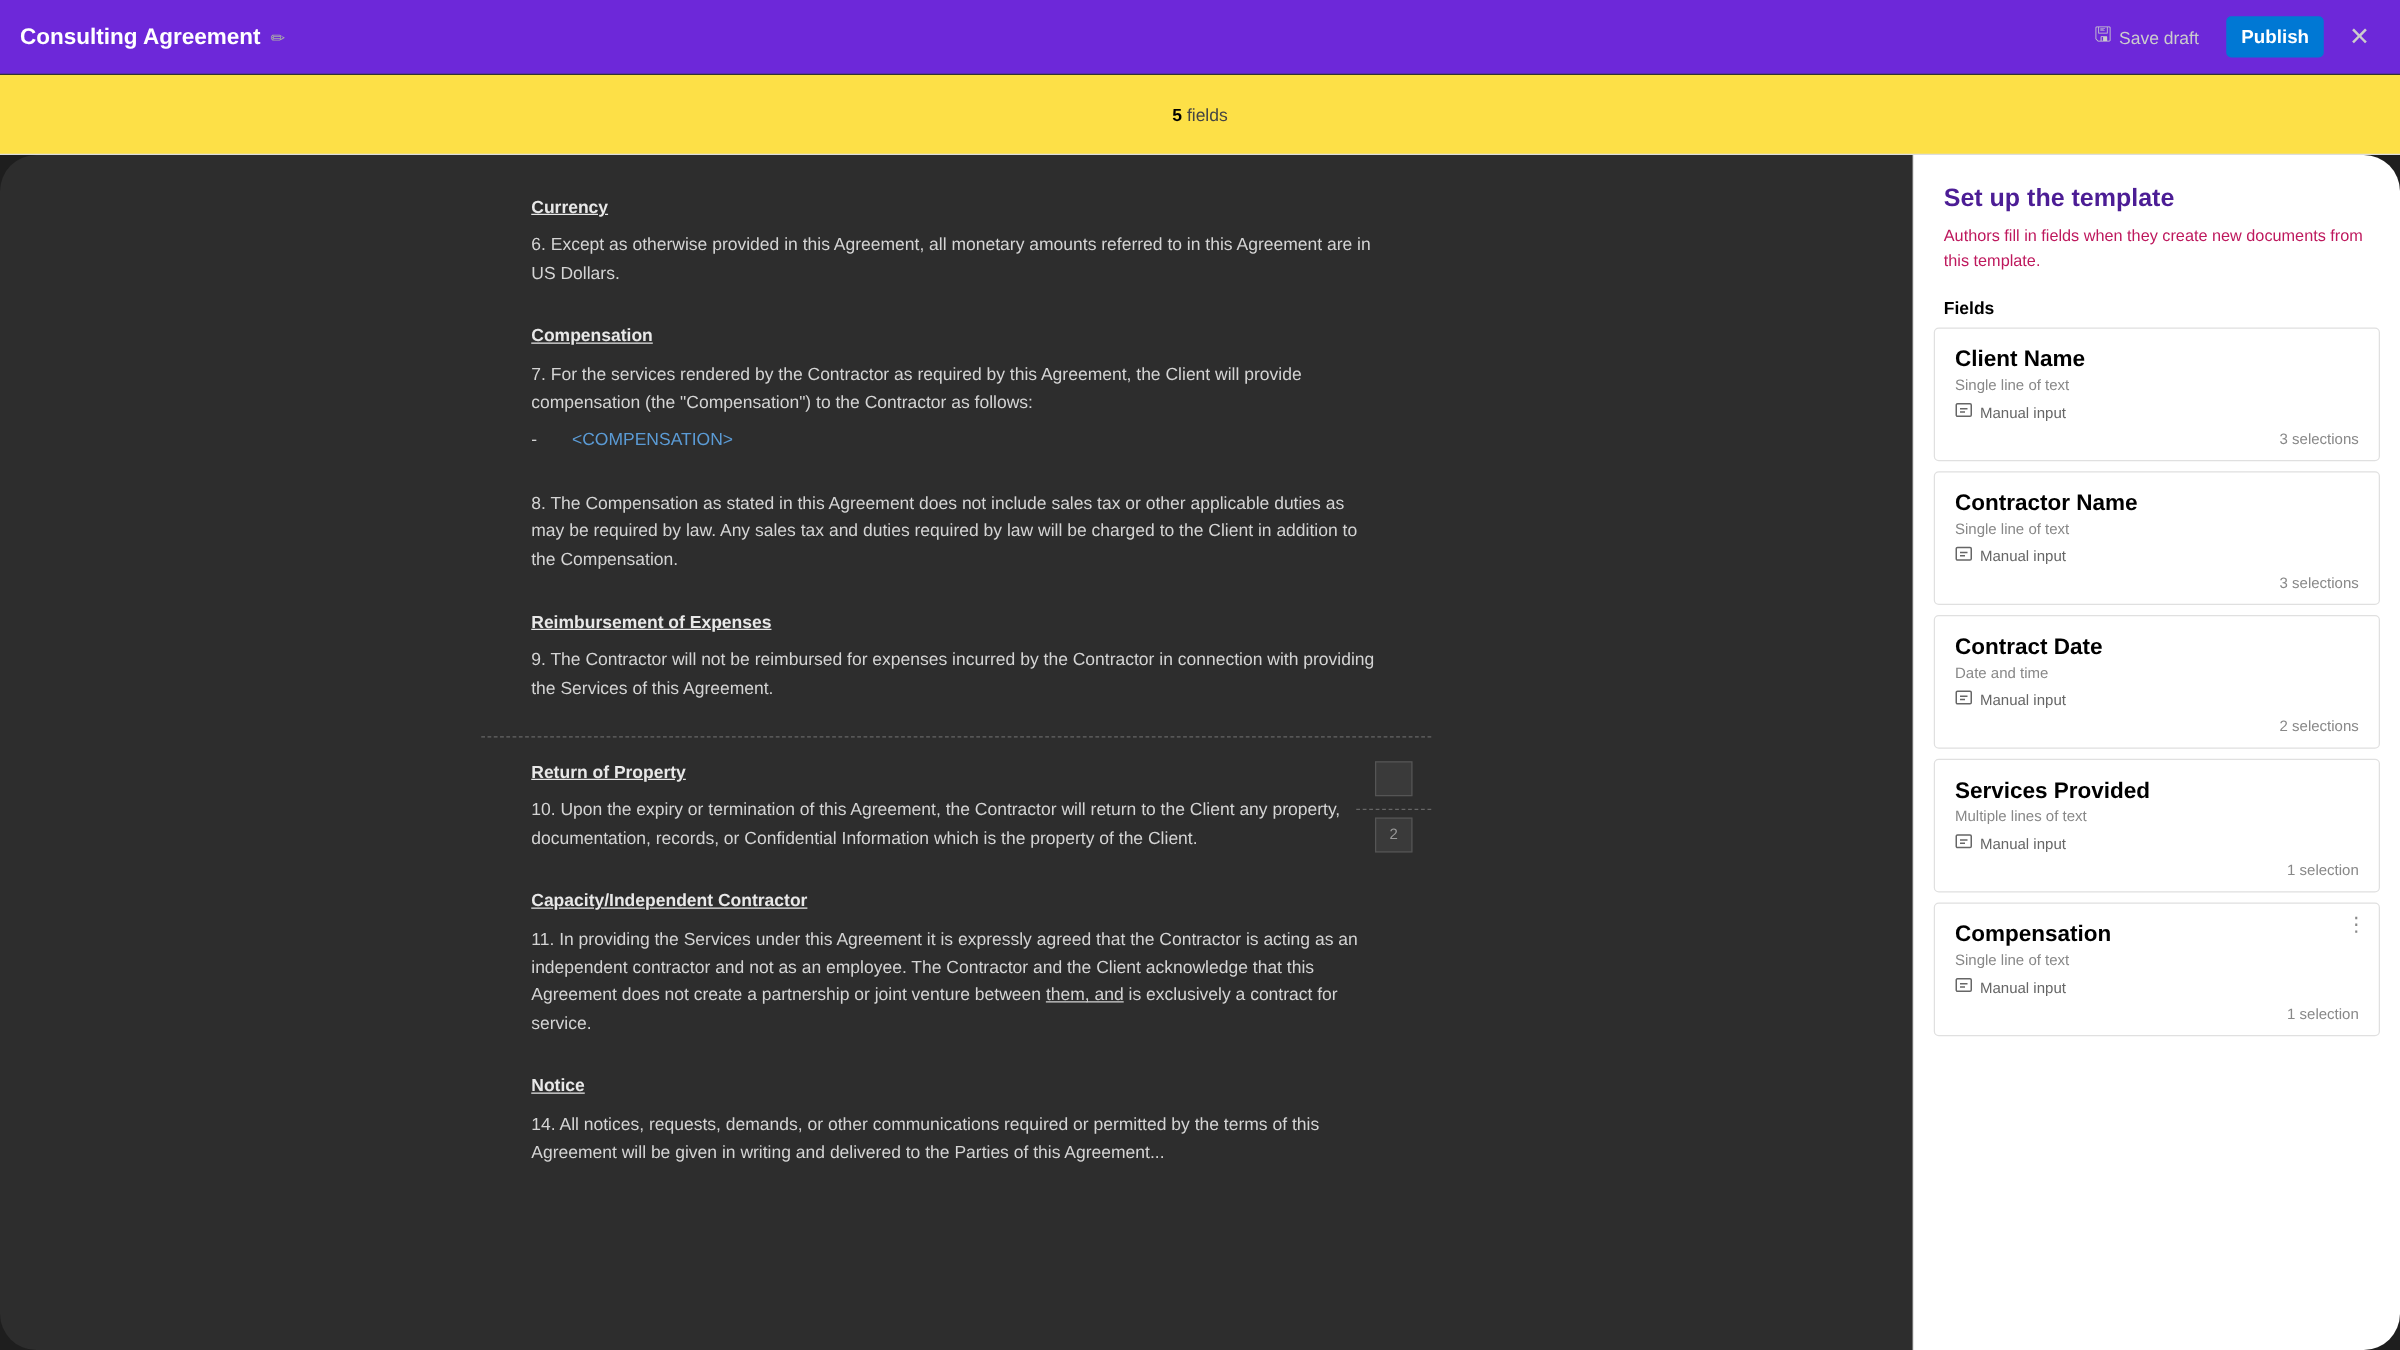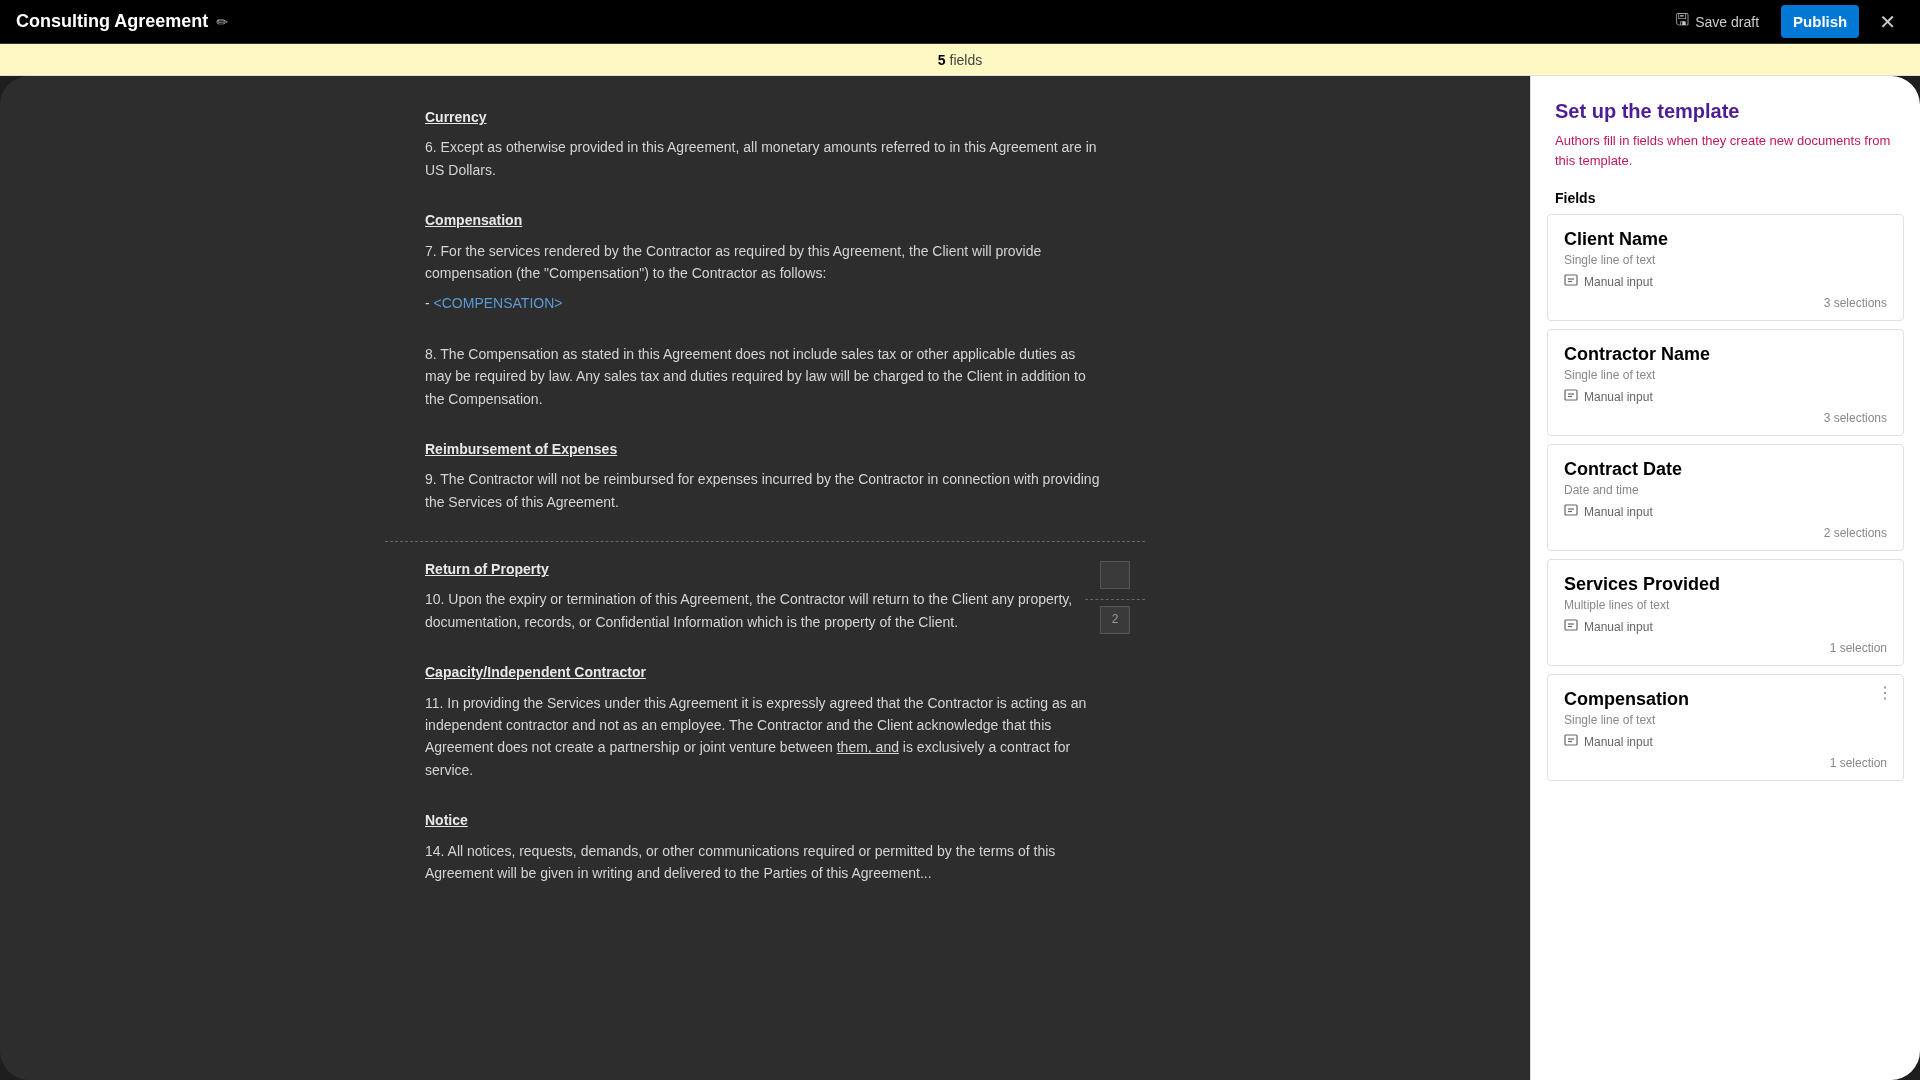--- a/index.html
+++ b/index.html
@@ -9,22 +9,22 @@
       color: #fff;
       height: 1080px;
       width: 1920px;
       overflow: hidden;
       display: flex;
       flex-direction: column;
     }
 
     
     .top-bar {
-      background: #000000;
-      height: 44px;
+      background: #6d28d9;
+      height: 60px;
       display: flex;
       align-items: center;
       justify-content: space-between;
       padding: 0 16px;
       flex-shrink: 0;
       border-bottom: 1px solid #333;
     }
     .top-bar-left {
       display: flex;
       align-items: center;
@@ -70,22 +70,22 @@
       background: transparent;
       border: none;
       color: #ccc;
       font-size: 20px;
       cursor: pointer;
       padding: 4px 8px;
     }
 
     
     .fields-bar {
-      background: #fef9c3;
-      height: 32px;
+      background: #fde047;
+      height: 64px;
       display: flex;
       align-items: center;
       justify-content: center;
       flex-shrink: 0;
       border-bottom: 1px solid #ddd;
     }
     .fields-bar span {
       color: #444;
       font-size: 14px;
     }
@@ -129,20 +129,21 @@
       color: #e8e8e8;
     }
     .doc-para {
       margin-bottom: 8px;
       font-size: 14px;
       color: #d4d4d4;
     }
     .doc-link {
       color: #5b9bd5;
       text-decoration: none;
+      margin-left: 24px;
     }
     .doc-underline {
       text-decoration: underline;
     }
 
     
     .document-area::-webkit-scrollbar {
       width: 8px;
     }
     .document-area::-webkit-scrollbar-track {

